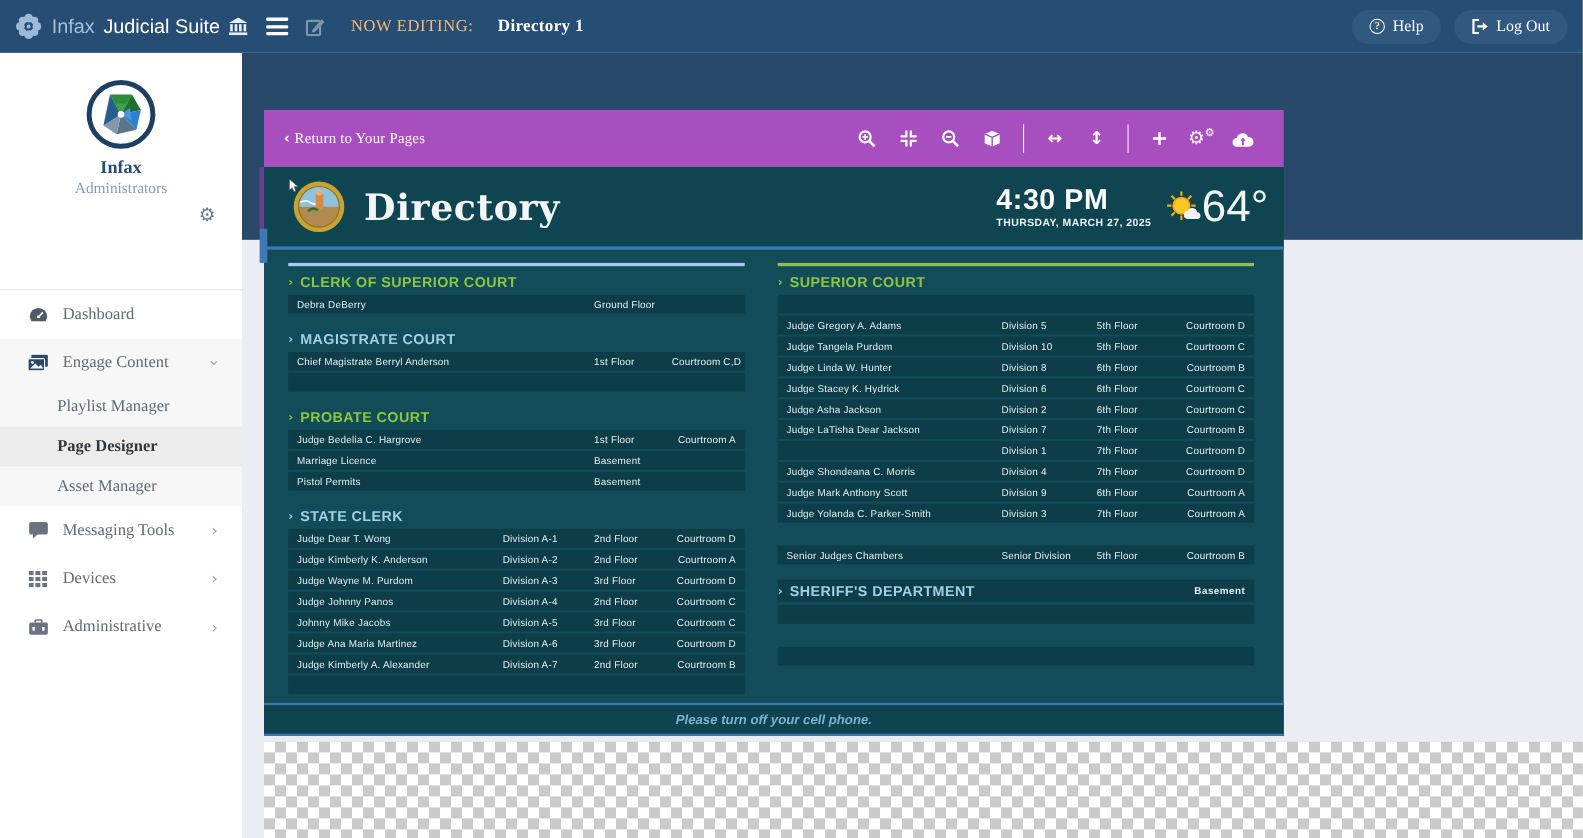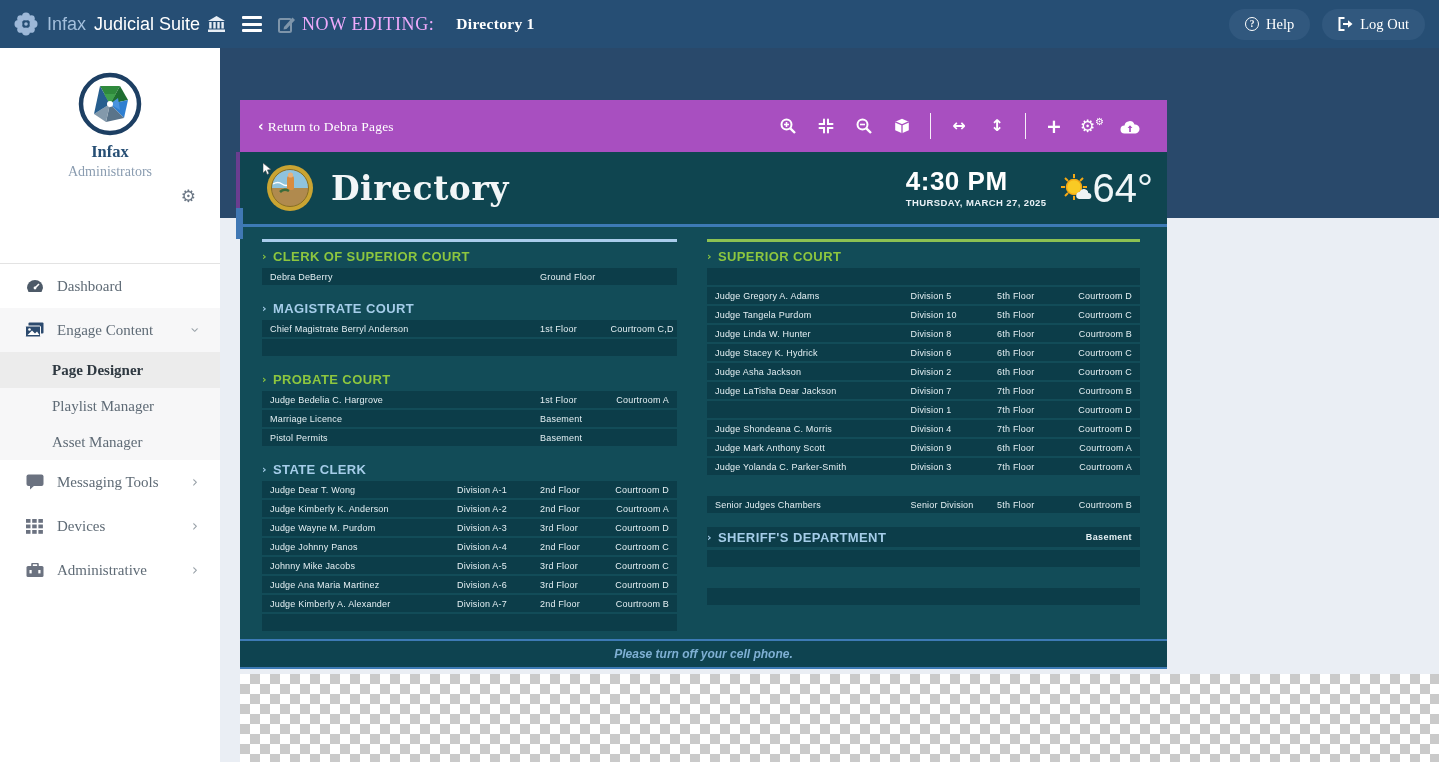--- a/index.html
+++ b/index.html
@@ -9,21 +9,21 @@
   
   .navbar{position:absolute;left:0;top:0;width:1439px;height:48px;background:#264e74;z-index:30}
   .nav-left{position:absolute;left:13px;top:0;height:48px;display:flex;align-items:center;gap:8px;
             font-family:"Liberation Sans","DejaVu Sans",sans-serif}
   .brand-infax{color:#a3bfdc;font-size:18px}
   .brand-suite{color:#fff;font-size:18px}
   .nav-edit{position:absolute;left:242px;top:0;height:48px;display:flex;align-items:center}
   .burger{width:20px;display:flex;flex-direction:column;gap:3.5px;cursor:pointer}
   .burger i{display:block;height:3px;background:#fff;border-radius:1px}
   .pencil{margin-left:16px}
-  .now-editing{margin-left:7px;color:#f0abfc;font-size:18px;letter-spacing:.6px}
+  .now-editing{margin-left:24px;color:#fdba74;font-size:15px;letter-spacing:.6px}
   .edit-target{margin-left:22px;color:#fff;font-size:15.5px;font-weight:700;letter-spacing:.3px}
   .nav-right{position:absolute;right:14px;top:0;height:48px;display:flex;align-items:center;gap:12px}
   .pill{display:flex;align-items:center;gap:7px;background:#31587e;border-radius:16px;height:31px;
         padding:0 16px;color:#fff;font-size:14.5px;cursor:pointer}
   .qmark{display:inline-flex;width:14px;height:14px;border:1.4px solid #fff;border-radius:50%;
          align-items:center;justify-content:center;font-size:9.5px;font-weight:700}
   
   .navy-panel{position:absolute;left:220px;top:48px;width:1219px;height:170px;background:#29496b;z-index:1}
   
   .sidebar{position:absolute;left:0;top:48px;width:220px;height:714px;background:#fff;z-index:20}
@@ -197,25 +197,25 @@
           <svg width="19" height="16" viewBox="0 0 19 16">
               <rect x="3.5" y="0.5" width="15" height="11" rx="1" fill="#2c4a6e"></rect>
               <rect x="0.5" y="4" width="15" height="11" rx="1" fill="#2c4a6e" stroke="#f7f7f8" stroke-width="1"></rect>
               <circle cx="4.5" cy="7.5" r="1.3" fill="#fff"></circle>
               <polygon points="2.5,13 7,8.5 10,11.5 12,9.5 14.5,13" fill="#fff"></polygon>
             </svg>
         </span>
         <span class="lbl">Engage Content</span>
         <span class="chev down">›</span>
       </div>
+      <div class="nav-sub">
+        <span>Playlist Manager</span>
+      </div>
       <div class="nav-sub active">
         <span>Page Designer</span>
-      </div>
-      <div class="nav-sub">
-        <span>Playlist Manager</span>
       </div>
       <div class="nav-sub">
         <span>Asset Manager</span>
       </div>
     </div>
 
     <div class="nav-item">
       <span class="ic">
         <svg width="18" height="16" viewBox="0 0 18 16">
             <rect x="0.5" y="0.5" width="17" height="11.5" rx="2" fill="#6b7280"></rect>
@@ -253,21 +253,21 @@
             <rect x="12.3" y="7" width="2.2" height="3.4" fill="#fff"></rect>
           </svg>
       </span>
       <span class="lbl">Administrative</span>
       <span class="chev">›</span>
     </div>
   </div>
 
   <div class="preview">
     <div class="ptoolbar">
-      <span class="return-link"><span class="lt">‹</span><span>Return to Debra Pages</span></span>
+      <span class="return-link"><span class="lt">‹</span><span>Return to Your Pages</span></span>
       <div class="tool-icons">
         <span class="ticon">
           <svg width="16" height="16" viewBox="0 0 16 16" style="margin:0 auto">
               <circle cx="6.5" cy="6.5" r="5" fill="none" stroke="#fff" stroke-width="2"></circle>
               <line x1="10.3" y1="10.3" x2="15" y2="15" stroke="#fff" stroke-width="2.4"></line>
               <line x1="4" y1="6.5" x2="9" y2="6.5" stroke="#fff" stroke-width="1.6"></line>
               <line x1="6.5" y1="4" x2="6.5" y2="9" stroke="#fff" stroke-width="1.6"></line>
             </svg>
         </span>
         <span class="ticon">

